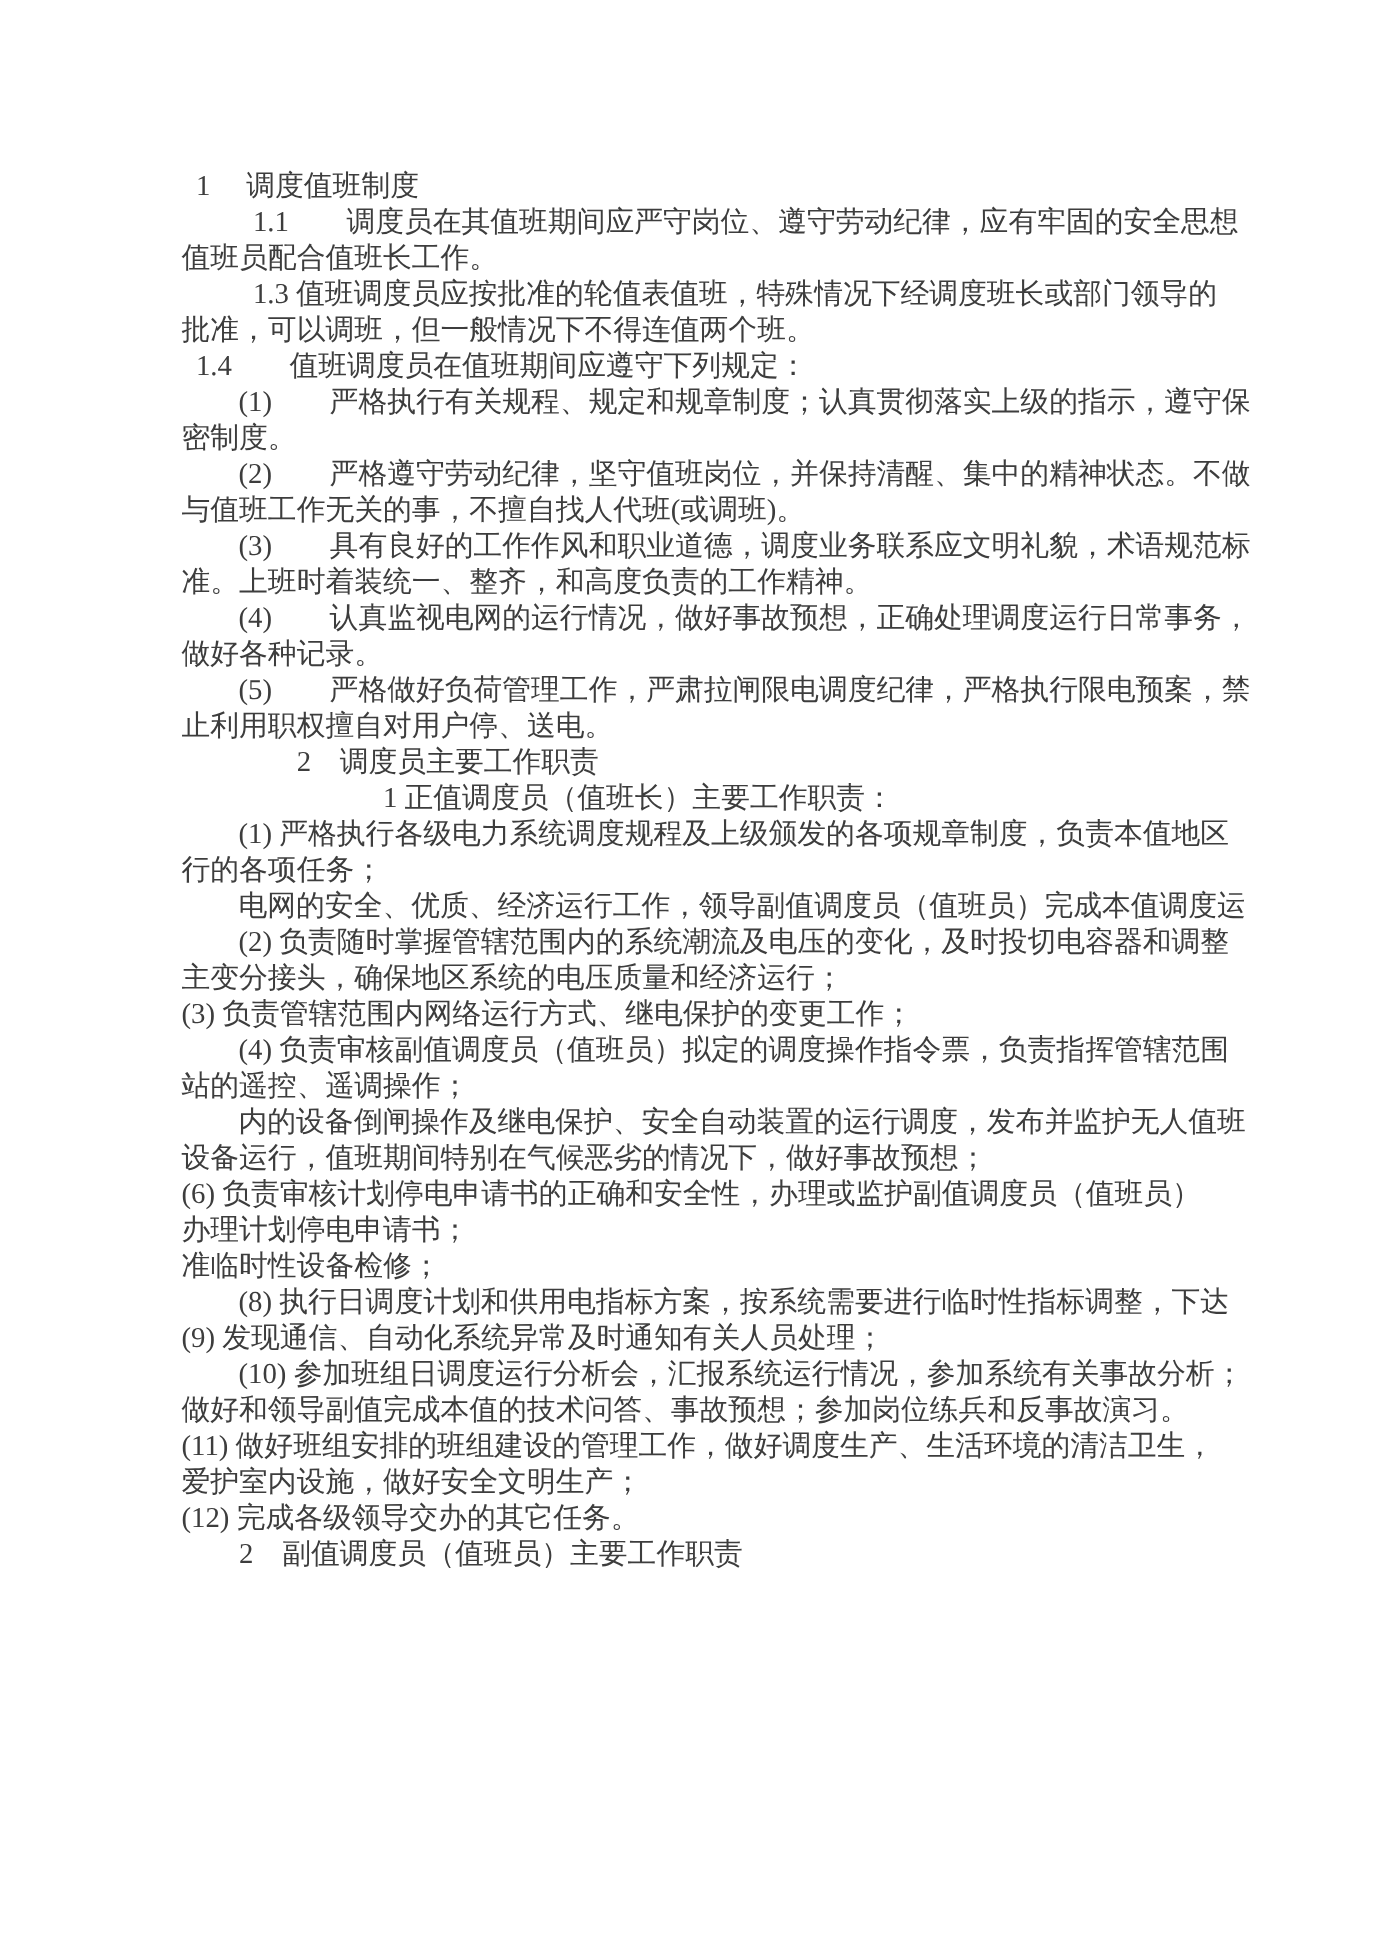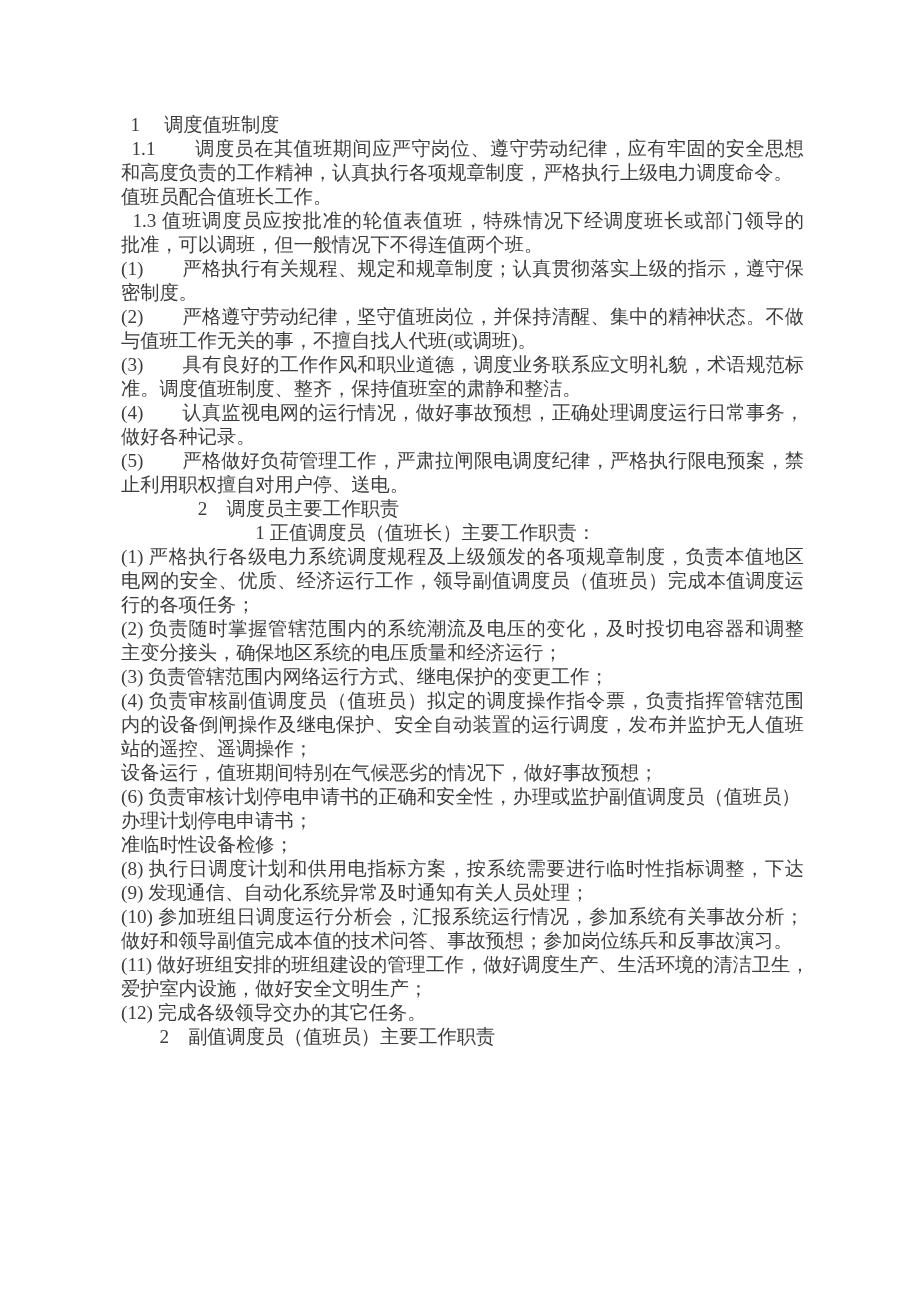--- a/index.html
+++ b/index.html
@@ -31,54 +31,55 @@
     white-space: pre;
     font-size: 19.2px;
     line-height: 24px;
     height: 24px;
     color: var(--text-color, #3d3d3d);
     font-weight: 400;
   }
   .line.full {
     text-align: justify;
     text-align-last: justify;
+    margin-left: 38px;
   }
 </style>
 </head>
 <body style="--page-bg: #ffffff; --text-color: #3d3d3d;">
 
 <div class="page">
   <div class="text-block" id="text-block">
       <div class="line">  1　 调度值班制度</div>
       <div class="line full">  1.1　　调度员在其值班期间应严守岗位、遵守劳动纪律，应有牢固的安全思想</div>
-      <div class="line">和高度负责的工作精神，认真执行各项规章制度，严格执行上级电力调度命令。</div>
       <div class="line">值班员配合值班长工作。</div>
       <div class="line full">  1.3 值班调度员应按批准的轮值表值班，特殊情况下经调度班长或部门领导的</div>
       <div class="line">批准，可以调班，但一般情况下不得连值两个班。</div>
+      <div class="line">  1.4　　值班调度员在值班期间应遵守下列规定：</div>
       <div class="line full">(1)　　严格执行有关规程、规定和规章制度；认真贯彻落实上级的指示，遵守保</div>
       <div class="line">密制度。</div>
       <div class="line full">(2)　　严格遵守劳动纪律，坚守值班岗位，并保持清醒、集中的精神状态。不做</div>
       <div class="line">与值班工作无关的事，不擅自找人代班(或调班)。</div>
       <div class="line full">(3)　　具有良好的工作作风和职业道德，调度业务联系应文明礼貌，术语规范标</div>
-      <div class="line">准。调度值班制度、整齐，保持值班室的肃静和整洁。</div>
+      <div class="line">准。上班时着装统一、整齐，和高度负责的工作精神。</div>
       <div class="line full">(4)　　认真监视电网的运行情况，做好事故预想，正确处理调度运行日常事务，</div>
       <div class="line">做好各种记录。</div>
       <div class="line full">(5)　　严格做好负荷管理工作，严肃拉闸限电调度纪律，严格执行限电预案，禁</div>
       <div class="line">止利用职权擅自对用户停、送电。</div>
       <div class="line">　　　　2　调度员主要工作职责</div>
       <div class="line">　　　　　　　1 正值调度员（值班长）主要工作职责：</div>
       <div class="line full">(1) 严格执行各级电力系统调度规程及上级颁发的各项规章制度，负责本值地区</div>
+      <div class="line">行的各项任务；</div>
       <div class="line full">电网的安全、优质、经济运行工作，领导副值调度员（值班员）完成本值调度运</div>
-      <div class="line">行的各项任务；</div>
       <div class="line full">(2) 负责随时掌握管辖范围内的系统潮流及电压的变化，及时投切电容器和调整</div>
       <div class="line">主变分接头，确保地区系统的电压质量和经济运行；</div>
       <div class="line">(3) 负责管辖范围内网络运行方式、继电保护的变更工作；</div>
       <div class="line full">(4) 负责审核副值调度员（值班员）拟定的调度操作指令票，负责指挥管辖范围</div>
+      <div class="line">站的遥控、遥调操作；</div>
       <div class="line full">内的设备倒闸操作及继电保护、安全自动装置的运行调度，发布并监护无人值班</div>
-      <div class="line">站的遥控、遥调操作；</div>
       <div class="line">设备运行，值班期间特别在气候恶劣的情况下，做好事故预想；</div>
       <div class="line">(6) 负责审核计划停电申请书的正确和安全性，办理或监护副值调度员（值班员）</div>
       <div class="line">办理计划停电申请书；</div>
       <div class="line">准临时性设备检修；</div>
       <div class="line full">(8) 执行日调度计划和供用电指标方案，按系统需要进行临时性指标调整，下达</div>
       <div class="line">(9) 发现通信、自动化系统异常及时通知有关人员处理；</div>
       <div class="line full">(10) 参加班组日调度运行分析会，汇报系统运行情况，参加系统有关事故分析；</div>
       <div class="line">做好和领导副值完成本值的技术问答、事故预想；参加岗位练兵和反事故演习。</div>
       <div class="line">(11) 做好班组安排的班组建设的管理工作，做好调度生产、生活环境的清洁卫生，</div>
       <div class="line">爱护室内设施，做好安全文明生产；</div>

